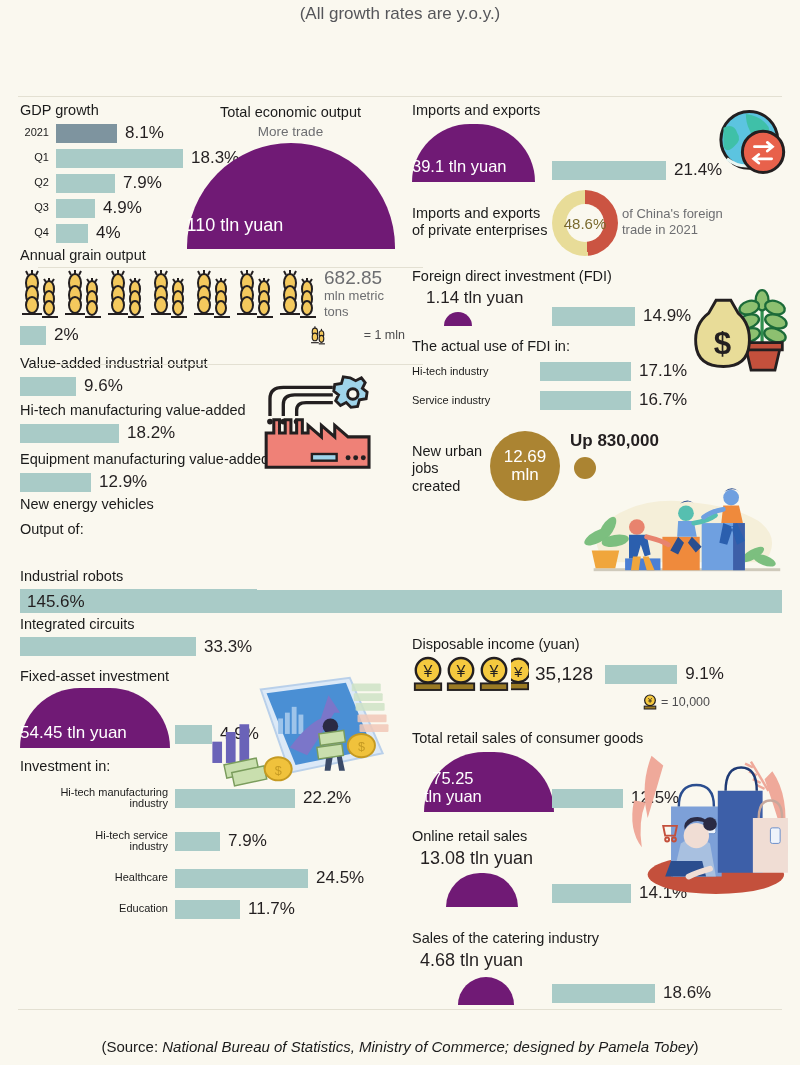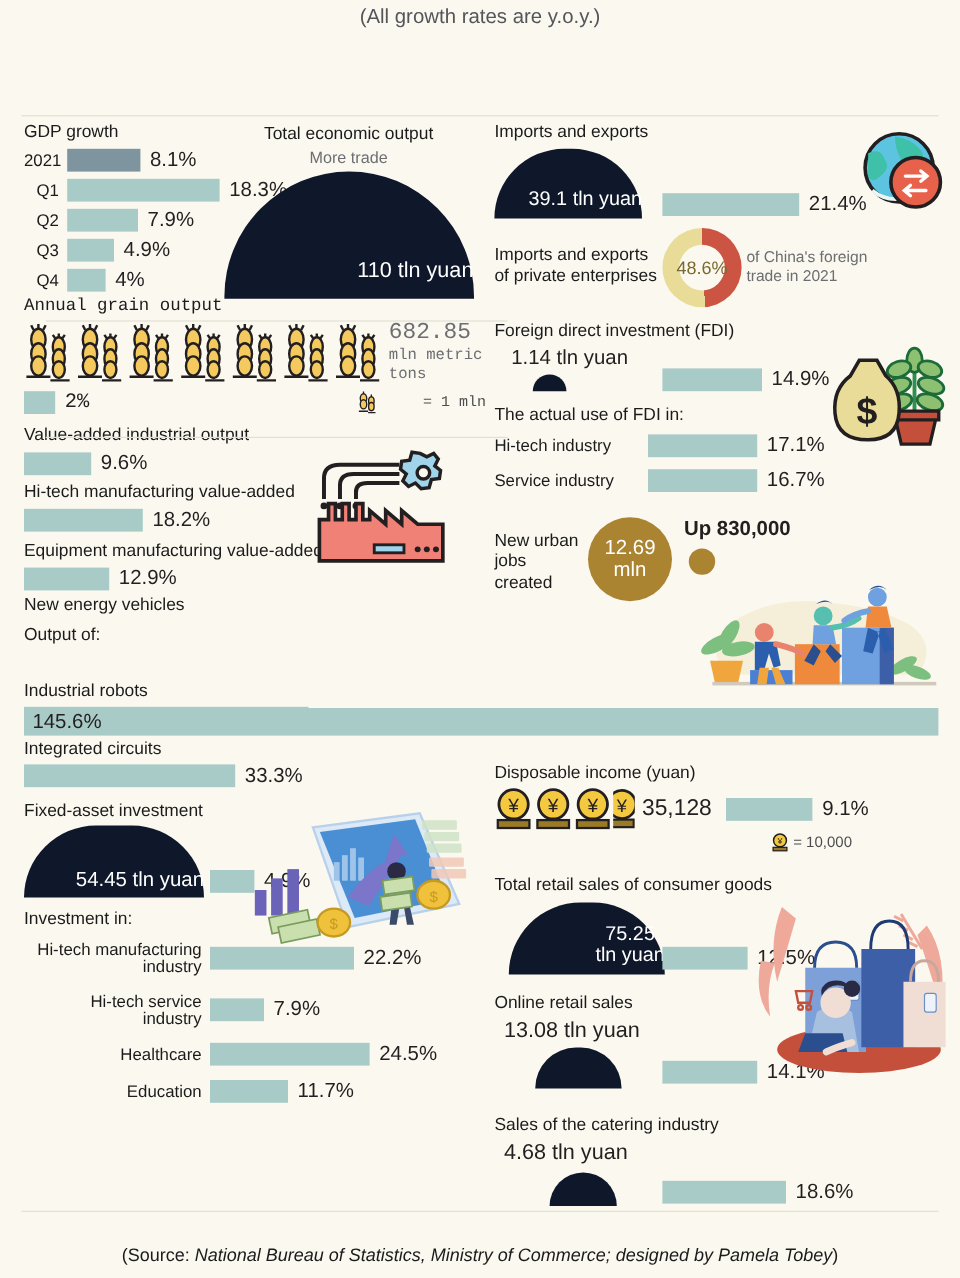--- a/index.html
+++ b/index.html
@@ -44,34 +44,34 @@
     line-height: 1.18;
     color: #1b1b1b;
     margin: 0 0 3px 0;
     white-space: pre-line;
   }
   .small-grey { color: #6d6e71; }
 
   
   .barrow { display: flex; align-items: center; height: 22px; margin-bottom: 3px; }
   .barrow .rlabel {
-    font-size: 14px; text-align: right; padding-right: 7px; color: #1b1b1b;
+    font-size: 11px; text-align: right; padding-right: 7px; color: #1b1b1b;
     line-height: 1.04; white-space: pre-line;
   }
   .bar { height: 19px; background: #a9cbc7; flex: none; }
   .bar.dark { background: #7e949f; }
   .val { font-size: 17px; padding-left: 8px; white-space: nowrap; }
 
   
   .dome {
-    background: #0f172a;
+    background: #701a75;
     border-top-left-radius: 1000px 1000px;
     border-top-right-radius: 1000px 1000px;
     color: #fff; text-align: center;
-    display: flex; align-items: flex-end; justify-content: flex-end;
+    display: flex; align-items: flex-end; justify-content: flex-start;
   }
   .dome span { display: block; line-height: 1.08; padding-bottom: 6px; }
 
   
   .goldcircle {
     background: #ab8432; border-radius: 50%;
     color: #fff; display: flex; align-items: center; justify-content: center;
     text-align: center; line-height: 1.05;
   }
 
@@ -145,21 +145,21 @@
         <div class="val">4.9%</div>
       </div>
       <div class="barrow">
         <div class="rlabel" style="width:36px;">Q4</div>
         <div class="bar" style="width:32px;"></div>
         <div class="val">4%</div>
       </div>
     </div>
 
     <div class="divider" style="top:165px; left:18px; width:385px;"></div>
-    <div style="margin-top:2px;font-family:Liberation Mono, monospace;">
+    <div style="margin-top:2px;">
       <div class="sec-label">Annual grain output</div>
       <div style="display:flex; align-items:flex-start;">
         <div class="wheatrow">
           <svg width="40" height="52" viewBox="0 0 40 52">
             <g stroke="#231f20" stroke-width="2" fill="#f4c95d">
               <ellipse cx="12" cy="16" rx="6" ry="9"></ellipse>
                 <ellipse cx="12" cy="28" rx="6" ry="9"></ellipse>
               <ellipse cx="12" cy="38" rx="6" ry="8"></ellipse>
               <ellipse cx="29" cy="22" rx="5" ry="8"></ellipse>
                 <ellipse cx="29" cy="32" rx="5" ry="8"></ellipse>

